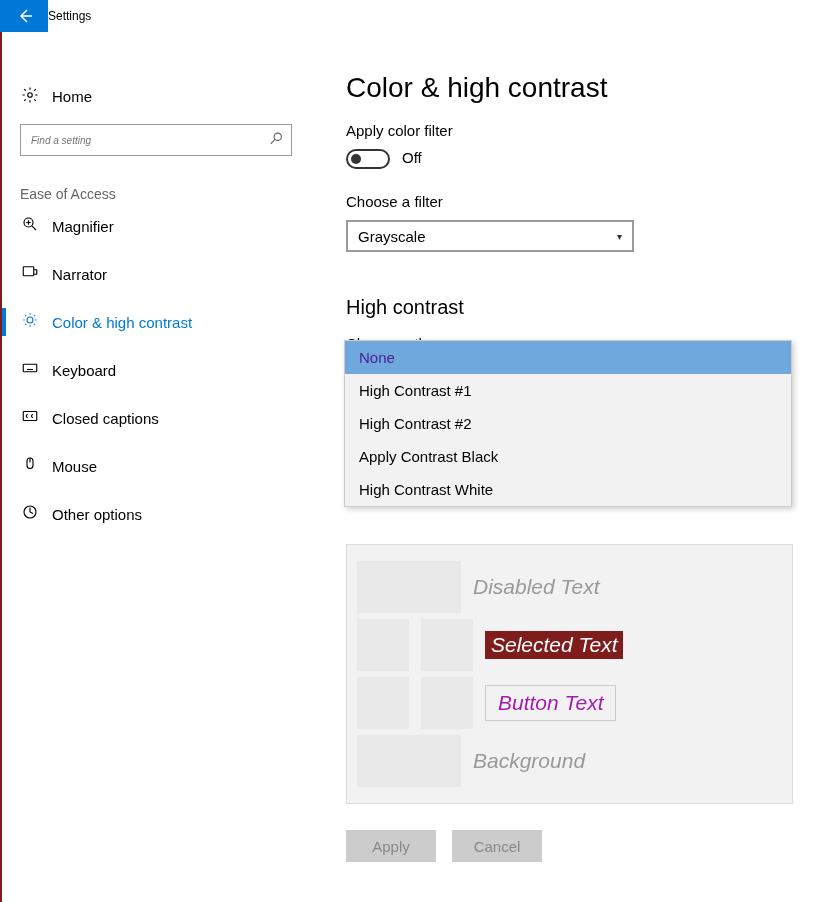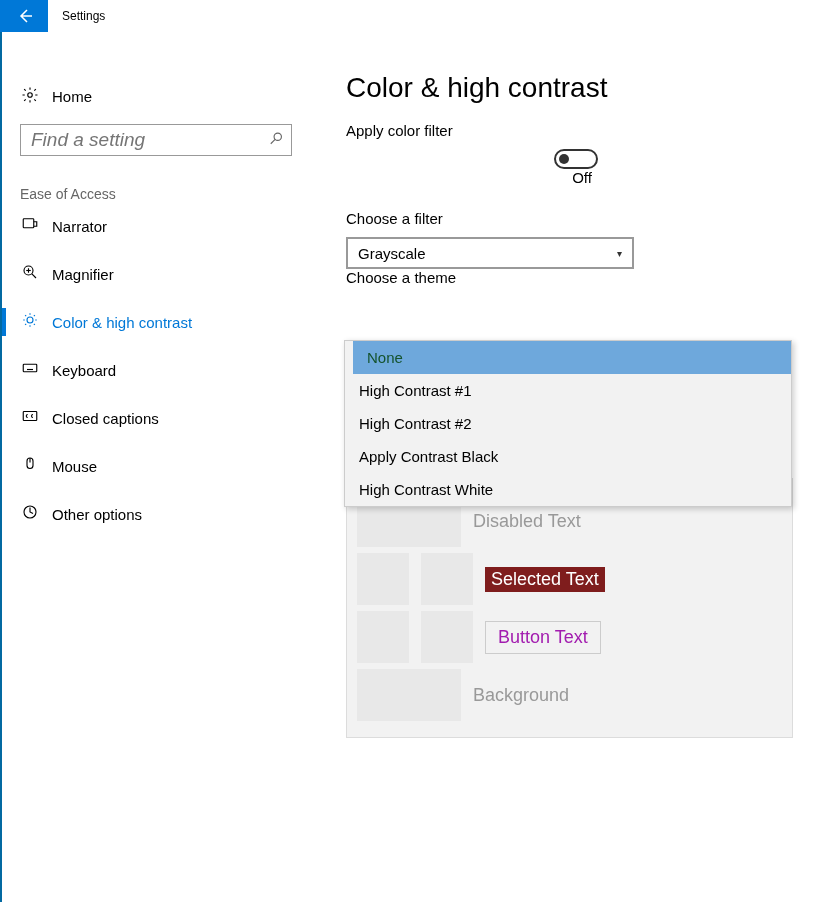--- a/index.html
+++ b/index.html
@@ -23,26 +23,25 @@
     width: 46px;
     height: 32px;
     background: #0078d7;
     color: #fff;
     display: flex;
     align-items: center;
     justify-content: center;
     font-size: 16px;
   }
   .titlebar .title {
-    margin-left: 14px;
     font-size: 12px;
   }
   .layout {
     display: flex;
-    border-left: 2px solid #0369a1;
+    border-left: 2px solid #7f1d1d;
     height: calc(100% - 32px);
   }
   .sidebar {
     width: 308px;
     padding-top: 44px;
   }
   .home-row {
     display: flex;
     align-items: center;
     padding: 0 18px;
@@ -60,21 +59,21 @@
     border: 1px solid #999;
     height: 32px;
     display: flex;
     align-items: center;
   }
   .search-input {
     border: none;
     outline: none;
     width: 100%;
     padding: 0 10px;
-    font-size: 19px;
+    font-size: 10px;
     font-family: inherit;
     font-style: italic;
     color: #666;
     background: transparent;
   }
   .search-icon {
     position: absolute;
     right: 8px;
     top: 50%;
     transform: translateY(-50%);
@@ -125,23 +124,21 @@
     font-size: 15px;
     margin-bottom: 10px;
   }
   h2 {
     font-weight: 300;
     font-size: 20px;
     margin: 44px 0 16px 0;
   }
   .toggle-row {
     display: flex;
-    align-items: center;
     margin-bottom: 24px;
-    flex-direction: column;
   }
   .toggle {
     width: 44px;
     height: 20px;
     border: 2px solid #333;
     border-radius: 20px;
     position: relative;
     margin-right: 12px;
   }
   .toggle-thumb {
@@ -178,21 +175,21 @@
     align-items: center;
     margin: 6px 0;
   }
   .swatch {
     width: 52px;
     height: 52px;
     background: #e8e8e8;
     margin-right: 12px;
   }
   .swatch.sm { width: 52px; }
-  .preview-label { color: #999; font-size: 18px; }
+  .preview-label { color: #999; font-size: 21px; font-style: italic; }
   .preview-label.sel {
     background: #7f1d1d;
     color: #fff;
     padding: 2px 6px;
   }
   .preview-label.btn {
     border: 1px solid #ccc;
     color: #a21caf;
     padding: 5px 12px;
   }
@@ -219,21 +216,21 @@
     width: 448px;
     background: #f2f2f2;
     border: 1px solid #ccc;
     box-shadow: 2px 2px 6px rgba(0,0,0,0.2);
     z-index: 10;
   }
   .dd-item {
     padding: 8px 14px;
     font-size: 15px;
   }
-  .dd-item.sel { background: #6ea8dc; color: #14532d; margin-left: 8px; }
+  .dd-item.sel { background: #6ea8dc; color: #4c1d95; }
 </style>
 </head>
 <body>
 
 <div class="titlebar">
   <div class="back-btn">
     <svg width="16" height="16" viewBox="0 0 16 16" fill="none" stroke="white" stroke-width="1.5">
         <path d="M10 2 L4 8 L10 14 M4 8 H15"></path>
       </svg>
   </div>
@@ -259,33 +256,33 @@
               <circle cx="10" cy="6" r="4.2"></circle>
               <line x1="7" y1="9" x2="2" y2="14"></line>
             </svg>
         </span>
       </div>
     </div>
     <div class="category">Ease of Access</div>
 
     <div class="nav-item">
       <span class="icon"><svg width="18" height="18" viewBox="0 0 24 24" fill="none" stroke="#000" stroke-width="1.5">
-            <rect x="3" y="5" width="14" height="12" rx="1"></rect>
-            <path d="M17 9h4v6h-4"></path>
-          </svg></span>
-      <span class="label">Narrator</span>
-    </div>
-    <div class="nav-item">
-      <span class="icon"><svg width="18" height="18" viewBox="0 0 24 24" fill="none" stroke="#000" stroke-width="1.5">
             <circle cx="10" cy="10" r="6"></circle>
             <line x1="14.5" y1="14.5" x2="20" y2="20"></line>
             <line x1="7" y1="10" x2="13" y2="10"></line>
             <line x1="10" y1="7" x2="10" y2="13"></line>
           </svg></span>
       <span class="label">Magnifier</span>
+    </div>
+    <div class="nav-item">
+      <span class="icon"><svg width="18" height="18" viewBox="0 0 24 24" fill="none" stroke="#000" stroke-width="1.5">
+            <rect x="3" y="5" width="14" height="12" rx="1"></rect>
+            <path d="M17 9h4v6h-4"></path>
+          </svg></span>
+      <span class="label">Narrator</span>
     </div>
     <div class="nav-item active">
       <span class="icon"><svg width="18" height="18" viewBox="0 0 24 24" fill="none" stroke="#0078d7" stroke-width="1.5">
             <circle cx="12" cy="12" r="4"></circle>
             <path d="M12 3v2M12 19v2M3 12h2M19 12h2M5.5 5.5l1.4 1.4M17.1 17.1l1.4 1.4M5.5 18.5l1.4-1.4M17.1 6.9l1.4-1.4"></path>
           </svg></span>
       <span class="label">Color &amp; high contrast</span>
     </div>
     <div class="nav-item">
       <span class="icon"><svg width="18" height="18" viewBox="0 0 24 24" fill="none" stroke="#000" stroke-width="1.5">
@@ -330,20 +327,21 @@
         <div class="toggle-thumb"></div>
       </div>
       <div class="toggle-label">Off</div>
     </div>
     <div class="sub">Choose a filter</div>
     <div class="select-box">
       <span>Grayscale</span>
       <span class="chev">▾</span>
     </div>
 
+    <h2>High contrast</h2>
     <div class="sub" style="margin-bottom:4px">Choose a theme</div>
 
     <div style="height:168px"></div>
     <div class="preview-panel">
 
       <div class="preview-row">
         <div class="swatch-wide"></div>
         <span class="preview-label">Disabled Text</span>
       </div>
       <div class="preview-row">
@@ -355,20 +353,28 @@
         <div class="swatch sm"></div>
         <div class="swatch sm"></div>
         <span class="preview-label btn">Button Text</span>
       </div>
       <div class="preview-row">
         <div class="swatch-wide"></div>
         <span class="preview-label">Background</span>
       </div>
     </div>
 
+    <div class="action-row">
+      <div class="action-btn">
+          <span>Apply</span>
+        </div>
+      <div class="action-btn">
+          <span>Cancel</span>
+        </div>
+    </div>
 
   </div>
 </div>
 
 <div class="dropdown">
   <div class="dd-item sel"><span>None</span></div>
   <div class="dd-item"><span>High Contrast #1</span></div>
   <div class="dd-item"><span>High Contrast #2</span></div>
   <div class="dd-item"><span>Apply Contrast Black</span></div>
   <div class="dd-item"><span>High Contrast White</span></div>

